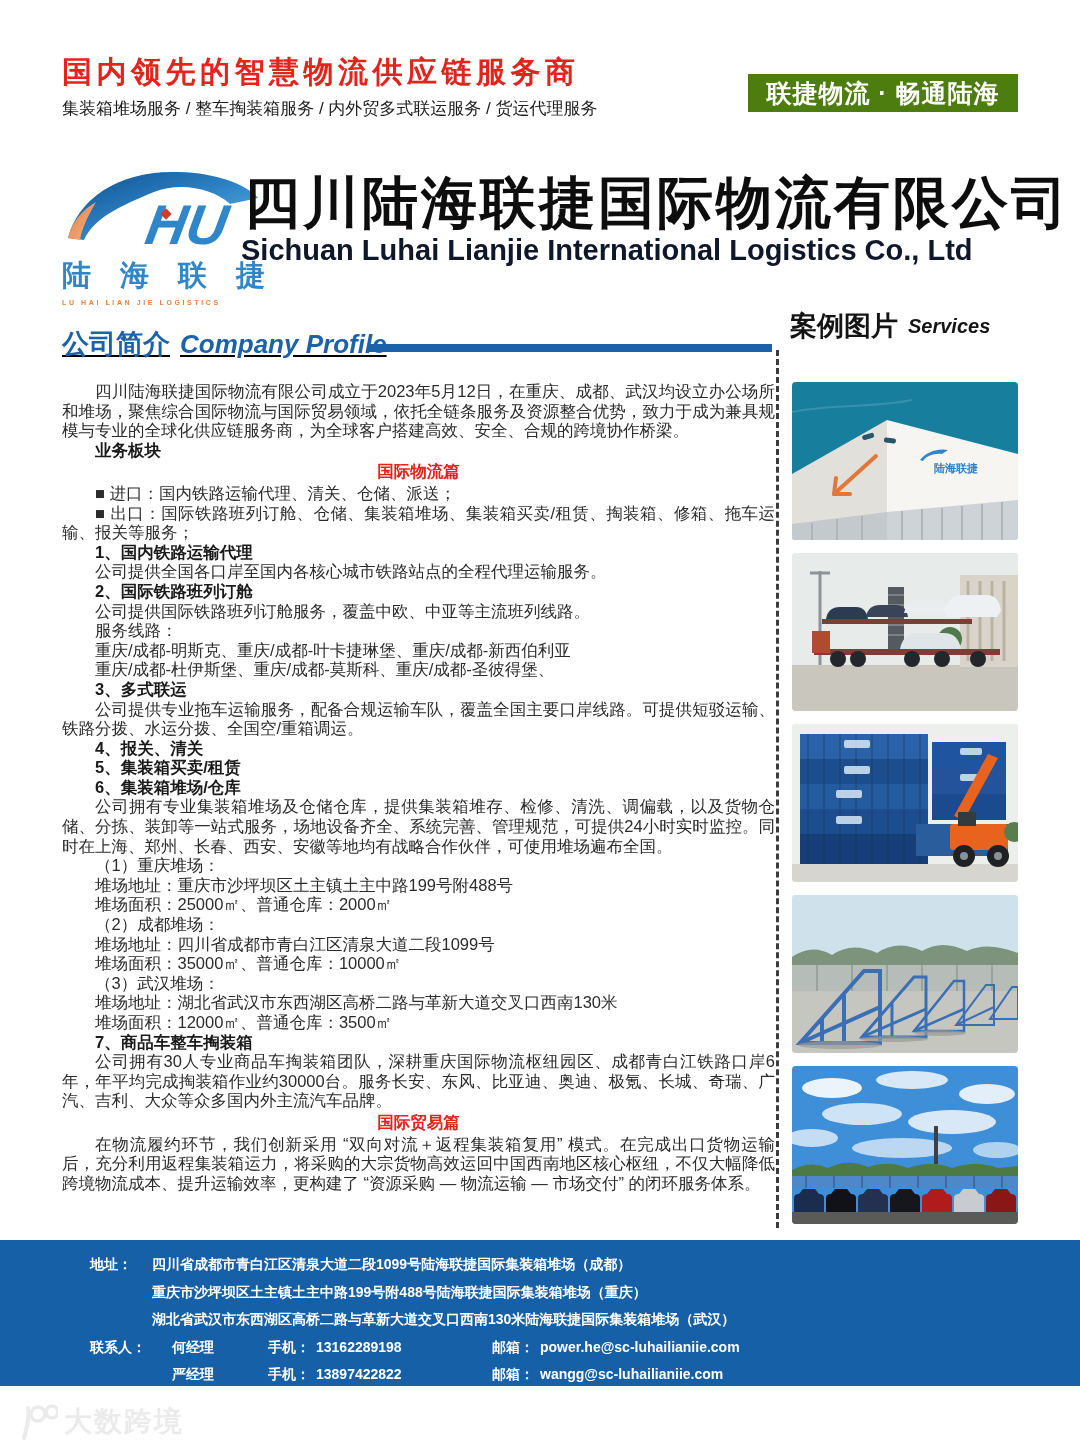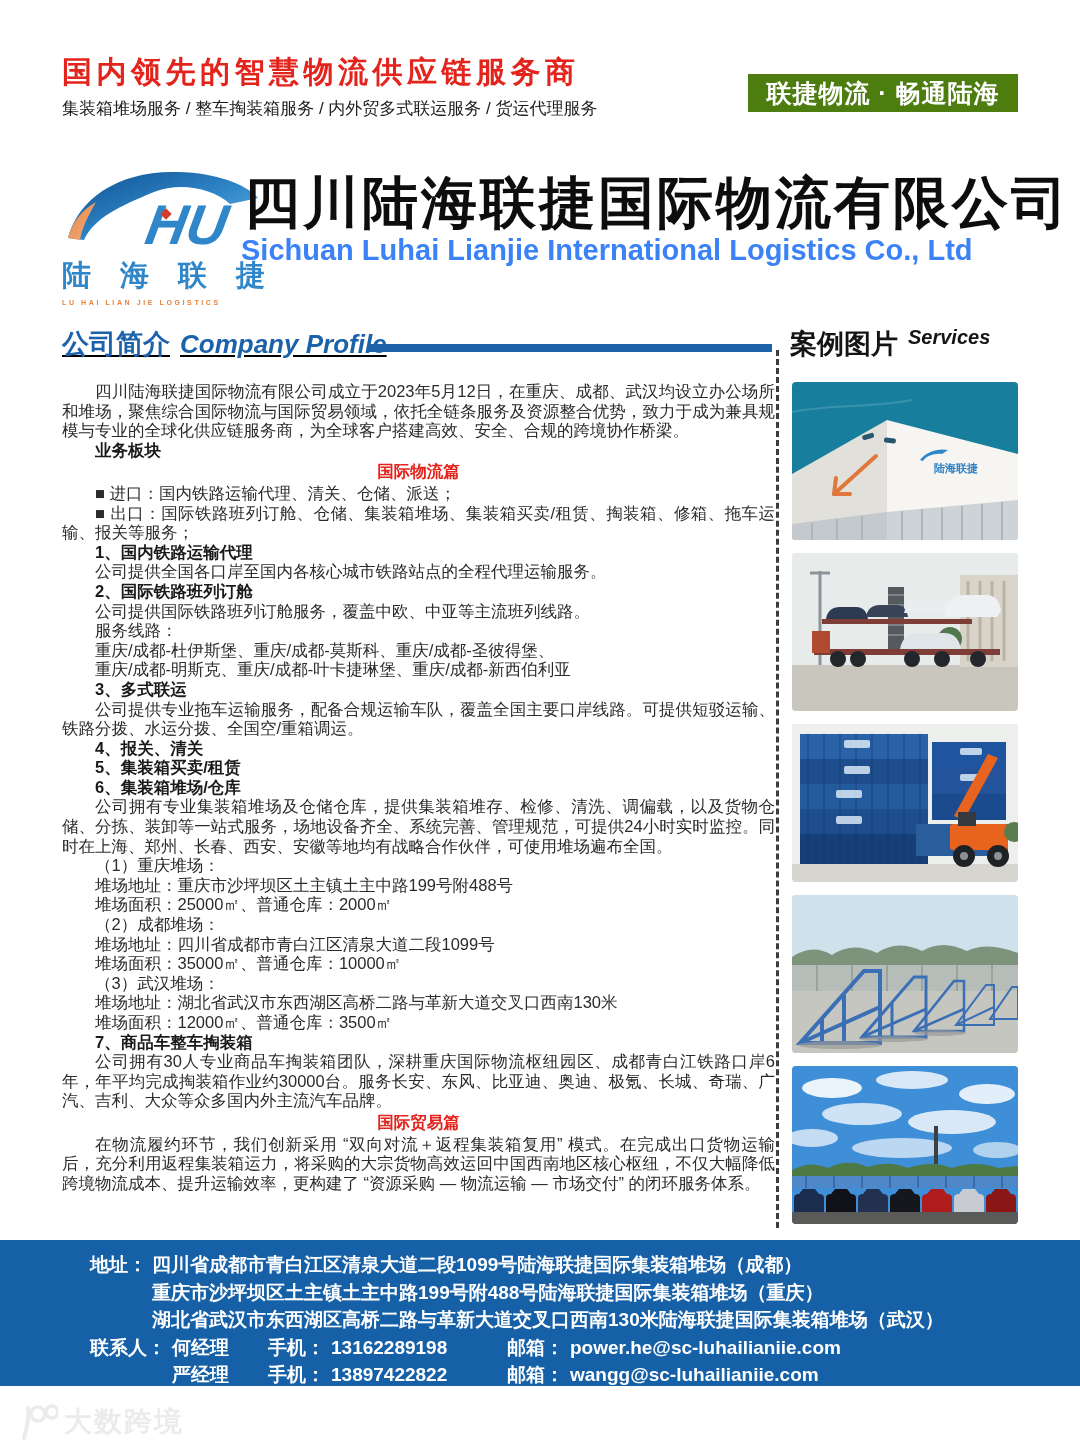--- a/index.html
+++ b/index.html
@@ -17,28 +17,28 @@
 
   
   .logo{position:absolute;left:62px;top:160px;width:216px;height:132px;}
   .logo-cn{margin-top:0;font-size:29px;font-weight:800;color:#2f86c8;
            letter-spacing:29px;white-space:nowrap;overflow:hidden;width:216px;}
   .logo-en{font-size:7px;font-weight:700;color:#e8823c;letter-spacing:2.6px;
            white-space:nowrap;overflow:hidden;width:216px;margin-top:3px;}
   .company-cn{position:absolute;left:244px;top:166px;font-size:56px;font-weight:900;
            color:#0d0d0d;letter-spacing:3px;white-space:nowrap;}
   .company-en{position:absolute;left:241px;top:234px;font-size:29px;font-weight:600;
-           color:#3b82f6;white-space:nowrap;}
+           color:#0f172a;white-space:nowrap;}
 
   
   .profile-header{position:absolute;left:62px;top:326px;display:flex;align-items:baseline;text-decoration:underline;}
   .ph-cn{font-size:27px;font-weight:800;color:#1b62ab;}
   .ph-en{font-size:26px;font-style:italic;font-weight:600;color:#1b62ab;margin-left:10px;}
   .blue-line{position:absolute;left:368px;top:344px;width:404px;height:8px;background:#1b62ab;}
-  .cases-header{position:absolute;left:790px;top:326px;display:flex;align-items:flex-start;}
+  .cases-header{position:absolute;left:790px;top:308px;display:flex;align-items:center;}
   .ch-cn{font-size:27px;font-weight:800;color:#141414;}
   .ch-en{font-size:20px;font-style:italic;font-weight:600;color:#141414;margin-left:10px;}
 
   
   .profile-body{position:absolute;left:62px;top:382px;width:713px;font-size:16.5px;
         line-height:19.6px;color:#2b2b2b;text-align:justify;}
   .profile-body p{margin:0;padding:0;}
   .profile-body p.ind{text-indent:33px;}
   .profile-body p.bold{font-weight:700;color:#1a1a1a;text-indent:33px;}
   .profile-body p.red{color:#e3241d;font-weight:700;text-align:center;text-indent:0;margin:2px 0;}
@@ -47,21 +47,21 @@
         border-left:3px dashed #3c3c3c;}
 
   .photos{position:absolute;left:792px;top:382px;width:226px;display:flex;
         flex-direction:column;gap:13px;}
   .photo{width:226px;height:158px;border-radius:4px;overflow:hidden;background:#eef0ef;
         box-shadow:0 0 0 1px #e3e3e3 inset;}
   .photo svg{display:block;}
 
   
   .footer{position:absolute;left:0;top:1240px;width:1080px;height:146px;background:#1560a7;
-        color:#ffffff;font-weight:700;font-size:19px;}
+        color:#ffffff;font-weight:700;font-size:14px;}
   .footer-inner{padding:11px 0 0 90px;}
   .addr-row{display:flex;}
   .addr-label{width:62px;flex:none;line-height:27.5px;}
   .addr-lines span{display:block;line-height:27.5px;white-space:nowrap;}
   .contact-row{display:flex;line-height:27.5px;white-space:nowrap;}
   .c-label{width:82px;flex:none;}
   .c-name{width:96px;flex:none;}
   .c-phl{flex:none;}
   .c-phone{width:176px;flex:none;margin-left:6px;}
   .c-eml{flex:none;}
@@ -121,22 +121,22 @@
       <p class="ind">四川陆海联捷国际物流有限公司成立于2023年5月12日，在重庆、成都、武汉均设立办公场所和堆场，聚焦综合国际物流与国际贸易领域，依托全链条服务及资源整合优势，致力于成为兼具规模与专业的全球化供应链服务商，为全球客户搭建高效、安全、合规的跨境协作桥梁。</p>
       <p class="bold">业务板块</p>
       <p class="red">国际物流篇</p>
       <p class="ind">■ 进口：国内铁路运输代理、清关、仓储、派送；</p>
       <p class="ind">■ 出口：国际铁路班列订舱、仓储、集装箱堆场、集装箱买卖/租赁、掏装箱、修箱、拖车运输、报关等服务；</p>
       <p class="bold">1、国内铁路运输代理</p>
       <p class="ind">公司提供全国各口岸至国内各核心城市铁路站点的全程代理运输服务。</p>
       <p class="bold">2、国际铁路班列订舱</p>
       <p class="ind">公司提供国际铁路班列订舱服务，覆盖中欧、中亚等主流班列线路。</p>
       <p class="ind">服务线路：</p>
+      <p class="ind">重庆/成都-明斯克、重庆/成都-叶卡捷琳堡、重庆/成都-新西伯利亚</p>
       <p class="ind">重庆/成都-杜伊斯堡、重庆/成都-莫斯科、重庆/成都-圣彼得堡、</p>
-      <p class="ind">重庆/成都-明斯克、重庆/成都-叶卡捷琳堡、重庆/成都-新西伯利亚</p>
       <p class="bold">3、多式联运</p>
       <p class="ind">公司提供专业拖车运输服务，配备合规运输车队，覆盖全国主要口岸线路。可提供短驳运输、铁路分拨、水运分拨、全国空/重箱调运。</p>
       <p class="bold">4、报关、清关</p>
       <p class="bold">5、集装箱买卖/租赁</p>
       <p class="bold">6、集装箱堆场/仓库</p>
       <p class="ind">公司拥有专业集装箱堆场及仓储仓库，提供集装箱堆存、检修、清洗、调偏载，以及货物仓储、分拣、装卸等一站式服务，场地设备齐全、系统完善、管理规范，可提供24小时实时监控。同时在上海、郑州、长春、西安、安徽等地均有战略合作伙伴，可使用堆场遍布全国。</p>
       <p class="ind">（1）重庆堆场：</p>
       <p class="ind">堆场地址：重庆市沙坪坝区土主镇土主中路199号附488号</p>
       <p class="ind">堆场面积：25000㎡、普通仓库：2000㎡</p>
       <p class="ind">（2）成都堆场：</p>

